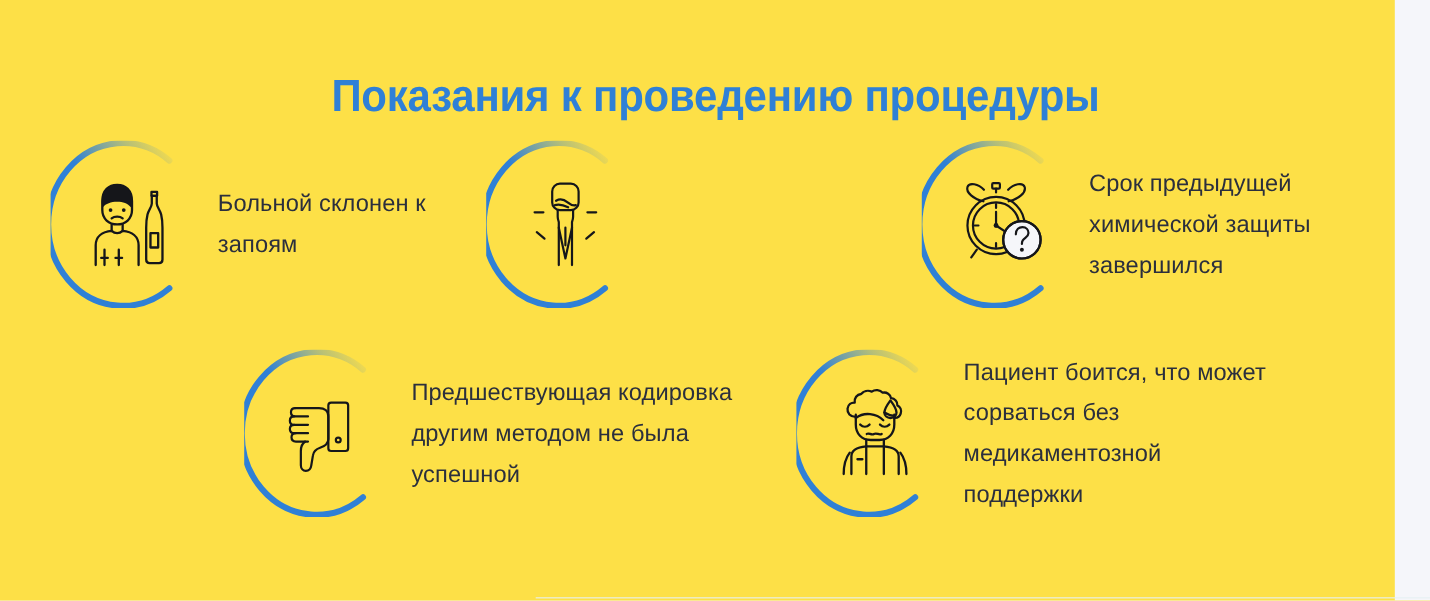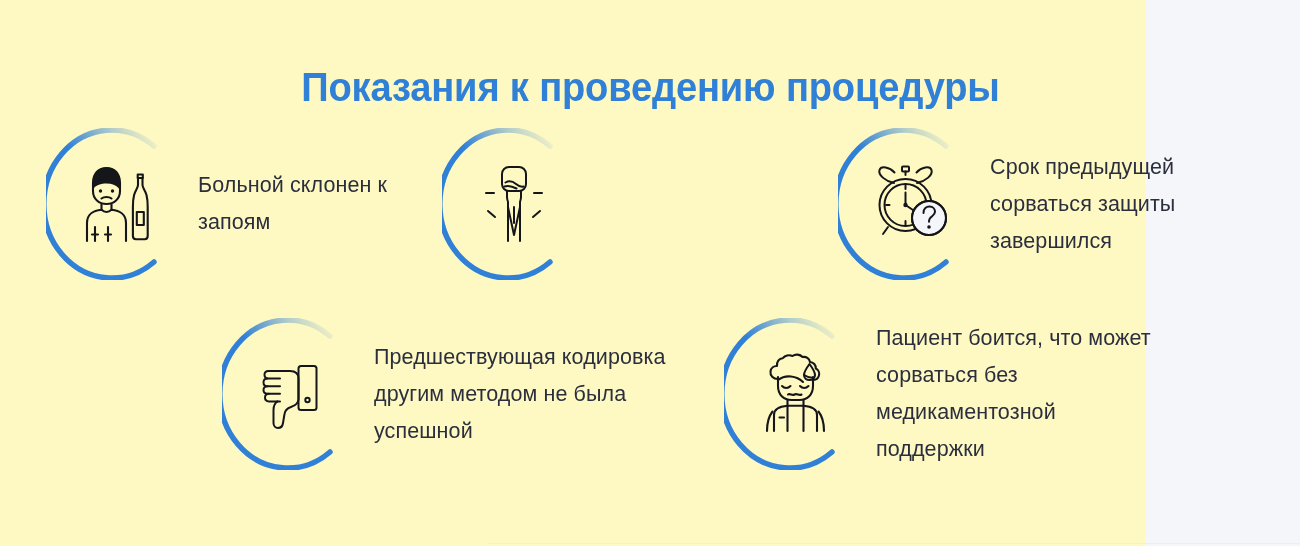--- a/index.html
+++ b/index.html
@@ -11,24 +11,24 @@
     width: 1300px;
     height: 546px;
     background: #f5f6fa;
     font-family: "Liberation Sans", "DejaVu Sans", sans-serif;
     overflow: hidden;
     position: relative;
   }
 
   .infographic {
     position: relative;
-    width: 1145px;
+    width: 1268px;
     height: 546px;
     box-sizing: border-box;
-    background: #fef9c3;
+    background: #fde047;
   }
 
   
   .title-wrap {
     position: absolute;
     top: 38px;
     left: 0;
     width: 1300px;
     text-align: center;
   }
@@ -253,21 +253,21 @@
               <path d="M16 64 L11 71 M51 64 L56 71"></path>
 
               <circle cx="57" cy="55" r="17" fill="#f5f6fa"></circle>
               <circle cx="57" cy="55" r="17"></circle>
               <path d="M51.5 50 C51.5 45.5 54.5 43.5 57.5 43.5 C61 43.5 63 46 63 48.8 C63 52.2 59.5 53 57.8 55.5 C57.2 56.4 57 57.5 57 58.8"></path>
               <circle cx="57" cy="64" r="1.8" fill="#15161a" stroke="none"></circle>
             </g>
           </svg>
         </span>
       </div>
-      <div class="caption">Срок предыдущей сорваться защиты завершился</div>
+      <div class="caption">Срок предыдущей химической защиты завершился</div>
     </div>
   </div>
 
   <div class="row row-2">
 
     <div class="item">
       <div class="badge">
         <svg class="ring" viewBox="0 0 144 152">
           <defs>
             <linearGradient id="ringgrad4" x1="0" y1="1" x2="1" y2="0">

